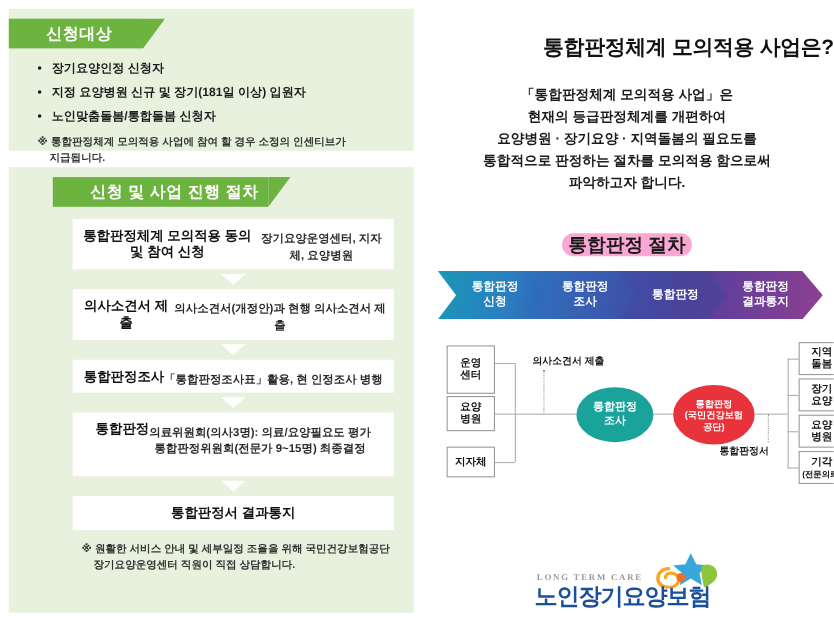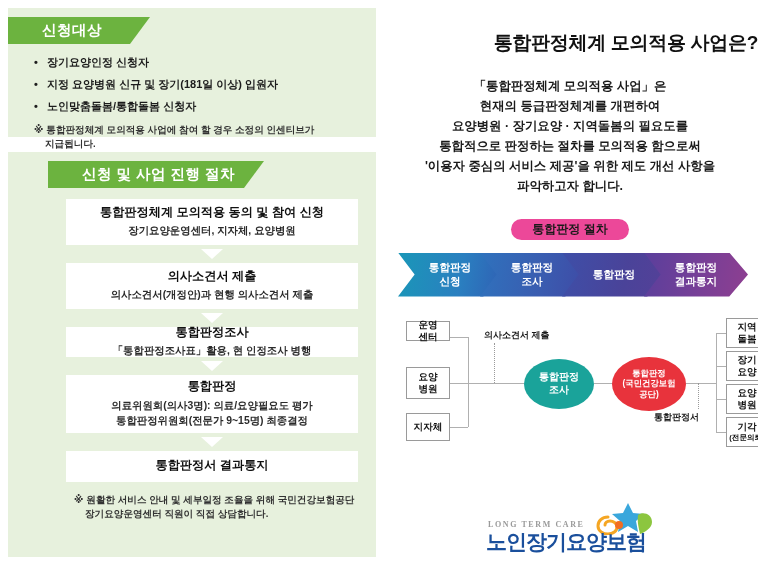--- a/index.html
+++ b/index.html
@@ -46,21 +46,21 @@
     font-weight: bold; line-height: 1.45; max-width: 325px;
   }
   .note .mark { margin-right: 3px; }
   .note .l2 { display: block; padding-left: 11px; }
 
   
   .flow { margin: 11px 18px 0 18px; }
   .flow-box {
     background: #ffffff; text-align: center;
     padding: 8px 6px 9px 6px;
-    display: flex; flex-direction: column; justify-content: center;
+    display: flex; justify-content: center;
   }
   .flow-title {
     font-size: 12.2px; font-weight: bold; color: #111111; line-height: 1.25;
   }
   .flow-sub {
     font-size: 10.4px; font-weight: bold; color: #2b2b2b;
     line-height: 1.45; margin-top: 3px;
   }
   .flow-arrow {
     width: 0; height: 0; margin: 0 auto;
@@ -76,24 +76,24 @@
   .r-title {
     margin-top: 30px; text-align: right;
     font-size: 19px; font-weight: bold; color: #111111; letter-spacing: -.3px;
   }
   .r-desc {
     margin-top: 20px; text-align: center;
     font-size: 12.4px; font-weight: bold; color: #1a1a1a; line-height: 1.62;
   }
 
   .pill {
-    margin: 22px auto 0 auto; width: 118px; height: 21px;
-    background: #ec4899; border-radius: 11px;
+    margin: 36px auto 0 auto; width: 118px; height: 21px;
+    background: #f9a8d4; border-radius: 11px;
     display: flex; align-items: center; justify-content: center;
-    font-size: 12px; font-weight: bold; color: #1a1a1a;
+    font-size: 17px; font-weight: bold; color: #1a1a1a;
   }
 
   
   .chev-bar { position: relative; margin: 13px auto 0 auto; width: 344px; height: 44px; }
   .chev {
     position: absolute; top: 0; width: 104px; height: 44px;
     display: flex; align-items: center; justify-content: center;
     color: #ffffff; font-weight: bold; font-size: 10.6px;
     line-height: 1.25; text-align: center;
     clip-path: polygon(0 0, 82% 0, 100% 50%, 82% 100%, 0 100%, 16% 50%);
@@ -236,21 +236,20 @@
 
   <div class="right-col">
 
     <div class="r-title">통합판정체계 모의적용 사업은?</div>
 
     <div class="r-desc">
       <div>「통합판정체계 모의적용 사업」은</div>
       <div>현재의 등급판정체계를 개편하여</div>
       <div>요양병원 · 장기요양 · 지역돌봄의 필요도를</div>
       <div>통합적으로 판정하는 절차를 모의적용 함으로써</div>
-      <div>'이용자 중심의 서비스 제공'을 위한 제도 개선 사항을</div>
       <div>파악하고자 합니다.</div>
     </div>
 
     <div class="pill">통합판정 절차</div>
 
     <div class="chev-bar">
       <div class="chev chev-1">
         <span>
           <span>통합판정</span><br>
           <span>신청</span>
@@ -270,21 +269,21 @@
       <div class="chev chev-4">
         <span>
           <span>통합판정</span><br>
           <span>결과통지</span>
         </span>
       </div>
     </div>
 
     <div class="diagram">
 
-      <div class="dbox" style="left:8px;  top:6px;  width:44px; height:20px;">
+      <div class="dbox" style="left:8px;  top:6px;  width:44px; height:44px;">
         <span>
           <span>운영</span><br>
           <span>센터</span>
         </span>
       </div>
       <div class="dbox" style="left:8px;  top:52px; width:44px; height:32px;">
         <span>
           <span>요양</span><br>
           <span>병원</span>
         </span>

